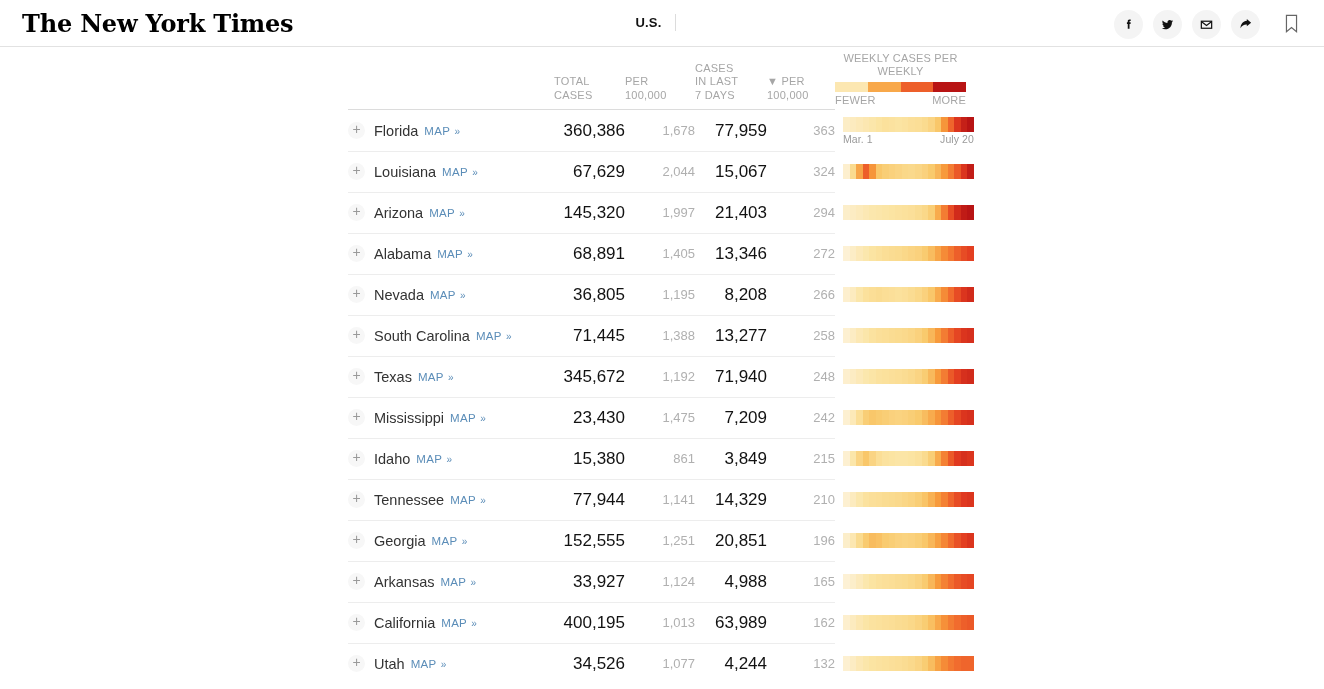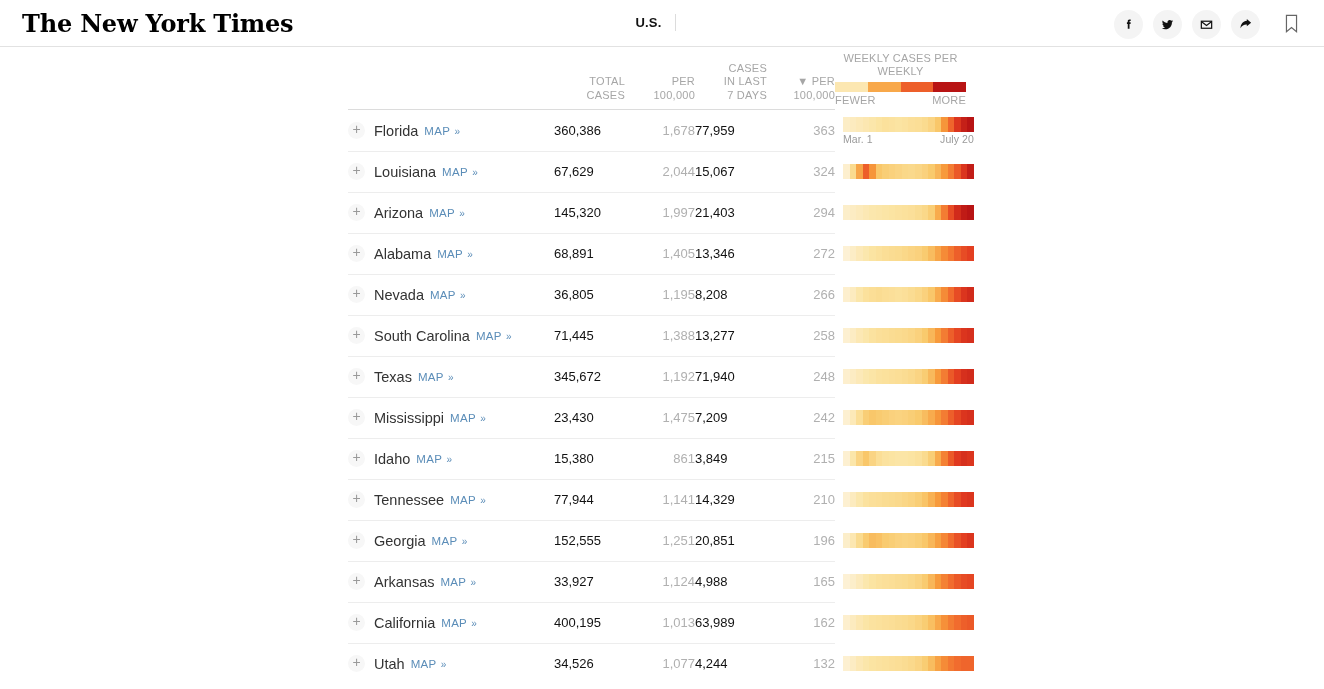--- a/index.html
+++ b/index.html
@@ -111,21 +111,20 @@
   .thead {
     display: flex;
     align-items: flex-end;
     height: 62px;
     position: relative;
   }
   .th {
     font-size: 11px;
     line-height: 13.5px;
     color: #a6a6a6;
-    text-align: right;
     letter-spacing: 0.25px;
     padding-bottom: 7px;
     box-sizing: border-box;
     white-space: pre-line;
   }
   .th-state { flex: 0 0 206px; }
   .th-total { flex: 0 0 71px; }
   .th-per   { flex: 0 0 70px; }
   .th-last  { flex: 0 0 72px; }
   .th-per2  { flex: 0 0 68px; }
@@ -209,22 +208,22 @@
   .maplink {
     color: #5b8db8;
     font-size: 11.5px;
     letter-spacing: 0.3px;
     margin-left: 6px;
     white-space: nowrap;
   }
   .maplink .chev { font-size: 10px; margin-left: 1px; }
 
   .c-num {
-    text-align: left;
-    font-size: 13px;
+    text-align: right;
+    font-size: 17px;
     color: #121212;
   }
   .c-total { flex: 0 0 71px; }
   .c-last  { flex: 0 0 72px; }
   .c-sub {
     text-align: right;
     font-size: 13px;
     color: #b0b0b0;
   }
   .c-per  { flex: 0 0 70px; }

